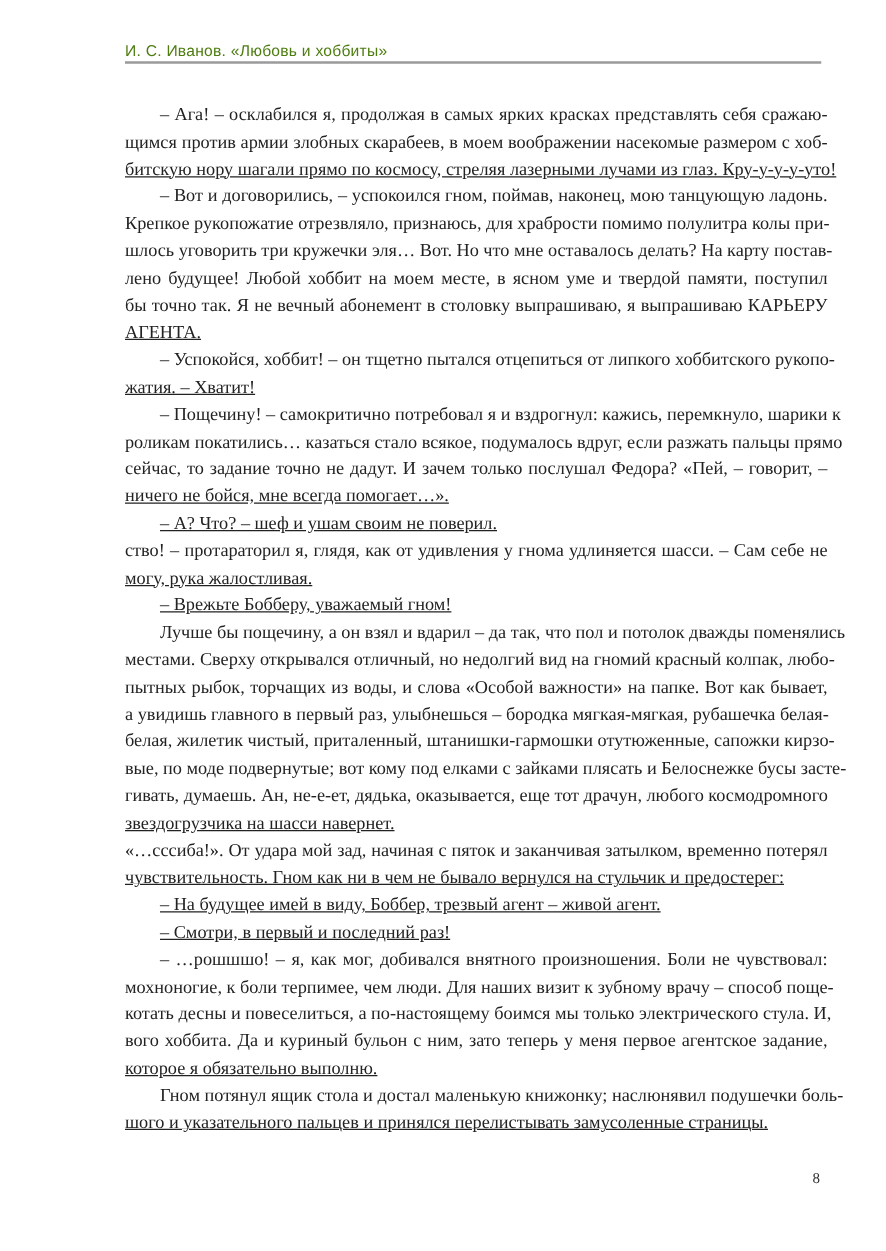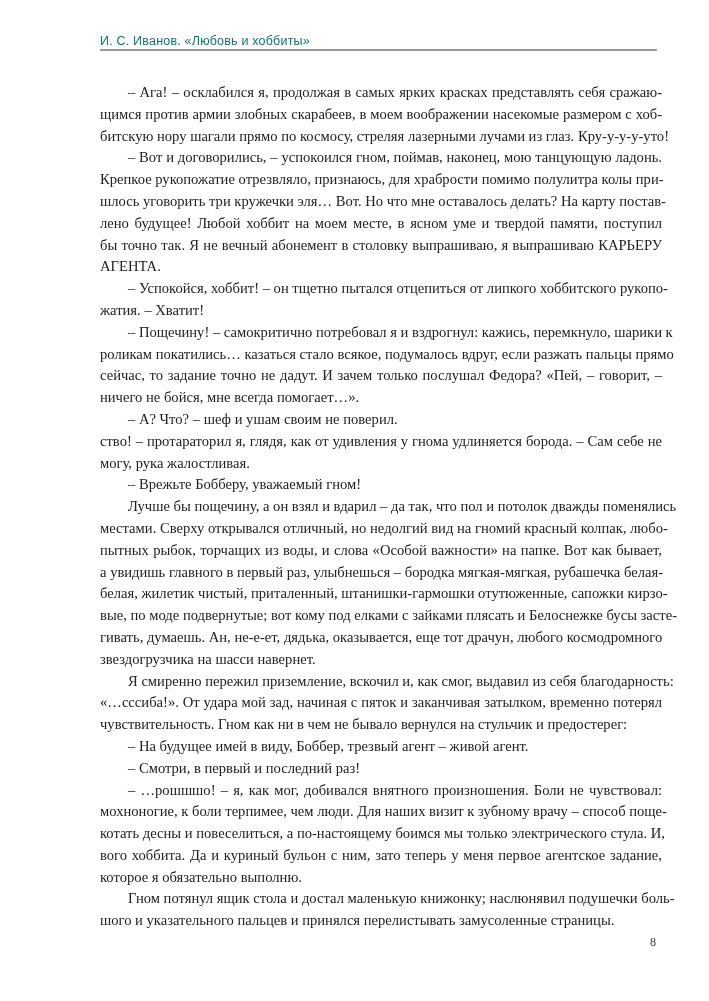--- a/index.html
+++ b/index.html
@@ -1,32 +1,32 @@
 <!DOCTYPE html>
 <html><head>
 <meta charset="utf-8">
 <style>
   html, body { margin: 0; padding: 0; background: #ffffff; }
   body { width: 709px; height: 1001px; position: relative; overflow: hidden; }
   .running-head {
     position: absolute; left: 100px; top: 34px;
-    font-family: "Liberation Sans", sans-serif; font-size: 12.5px; color: #0f766e;
+    font-family: "Liberation Sans", sans-serif; font-size: 12.5px; color: #4d7c0f;
     letter-spacing: 0.2px;
   }
   .head-rule {
     position: absolute; left: 100px; top: 49px; width: 557px; height: 0;
     border-top: 2px solid #9a9a9a;
   }
   .body-text {
     position: absolute; left: 100px; top: 82px; width: 562px;
     font-family: "Liberation Serif", serif; font-size: 14.6px; color: #222;
     line-height: 21.8px;
   }
   .line { display: block; white-space: nowrap; text-align: justify; text-align-last: justify; height: 21.8px; }
-  .line.last { text-align-last: left; }
+  .line.last { text-align-last: left; text-decoration: underline; }
   .line.indent { padding-left: 28px; }
   .page-number {
     position: absolute; left: 650px; top: 935px;
     font-family: "Liberation Serif", serif; font-size: 12px; color: #333;
   }
 </style>
 </head>
 <body>
 
 <div class="running-head">И. С. Иванов. «Любовь и хоббиты»</div>
@@ -53,38 +53,37 @@
     <div>
       <span class="line indent">– Пощечину! – самокритично потребовал я и вздрогнул: кажись, перемкнуло, шарики к</span>
       <span class="line">роликам покатились… казаться стало всякое, подумалось вдруг, если разжать пальцы прямо</span>
       <span class="line">сейчас, то задание точно не дадут. И зачем только послушал Федора? «Пей, – говорит, –</span>
       <span class="line last">ничего не бойся, мне всегда помогает…».</span>
     </div>
     <div>
       <span class="line indent last">– А? Что? – шеф и ушам своим не поверил.</span>
     </div>
     <div>
-      <span class="line">ство! – протараторил я, глядя, как от удивления у гнома удлиняется борода. – Сам себе не</span>
+      <span class="line">ство! – протараторил я, глядя, как от удивления у гнома удлиняется шасси. – Сам себе не</span>
       <span class="line last">могу, рука жалостливая.</span>
     </div>
     <div>
       <span class="line indent last">– Врежьте Бобберу, уважаемый гном!</span>
     </div>
     <div>
       <span class="line indent">Лучше бы пощечину, а он взял и вдарил – да так, что пол и потолок дважды поменялись</span>
       <span class="line">местами. Сверху открывался отличный, но недолгий вид на гномий красный колпак, любо-</span>
       <span class="line">пытных рыбок, торчащих из воды, и слова «Особой важности» на папке. Вот как бывает,</span>
       <span class="line">а увидишь главного в первый раз, улыбнешься – бородка мягкая-мягкая, рубашечка белая-</span>
       <span class="line">белая, жилетик чистый, приталенный, штанишки-гармошки отутюженные, сапожки кирзо-</span>
       <span class="line">вые, по моде подвернутые; вот кому под елками с зайками плясать и Белоснежке бусы засте-</span>
       <span class="line">гивать, думаешь. Ан, не-е-ет, дядька, оказывается, еще тот драчун, любого космодромного</span>
       <span class="line last">звездогрузчика на шасси навернет.</span>
     </div>
     <div>
-      <span class="line indent">Я смиренно пережил приземление, вскочил и, как смог, выдавил из себя благодарность:</span>
       <span class="line">«…сссиба!». От удара мой зад, начиная с пяток и заканчивая затылком, временно потерял</span>
       <span class="line last">чувствительность. Гном как ни в чем не бывало вернулся на стульчик и предостерег:</span>
     </div>
     <div>
       <span class="line indent last">– На будущее имей в виду, Боббер, трезвый агент – живой агент.</span>
     </div>
     <div>
       <span class="line indent last">– Смотри, в первый и последний раз!</span>
     </div>
     <div>

